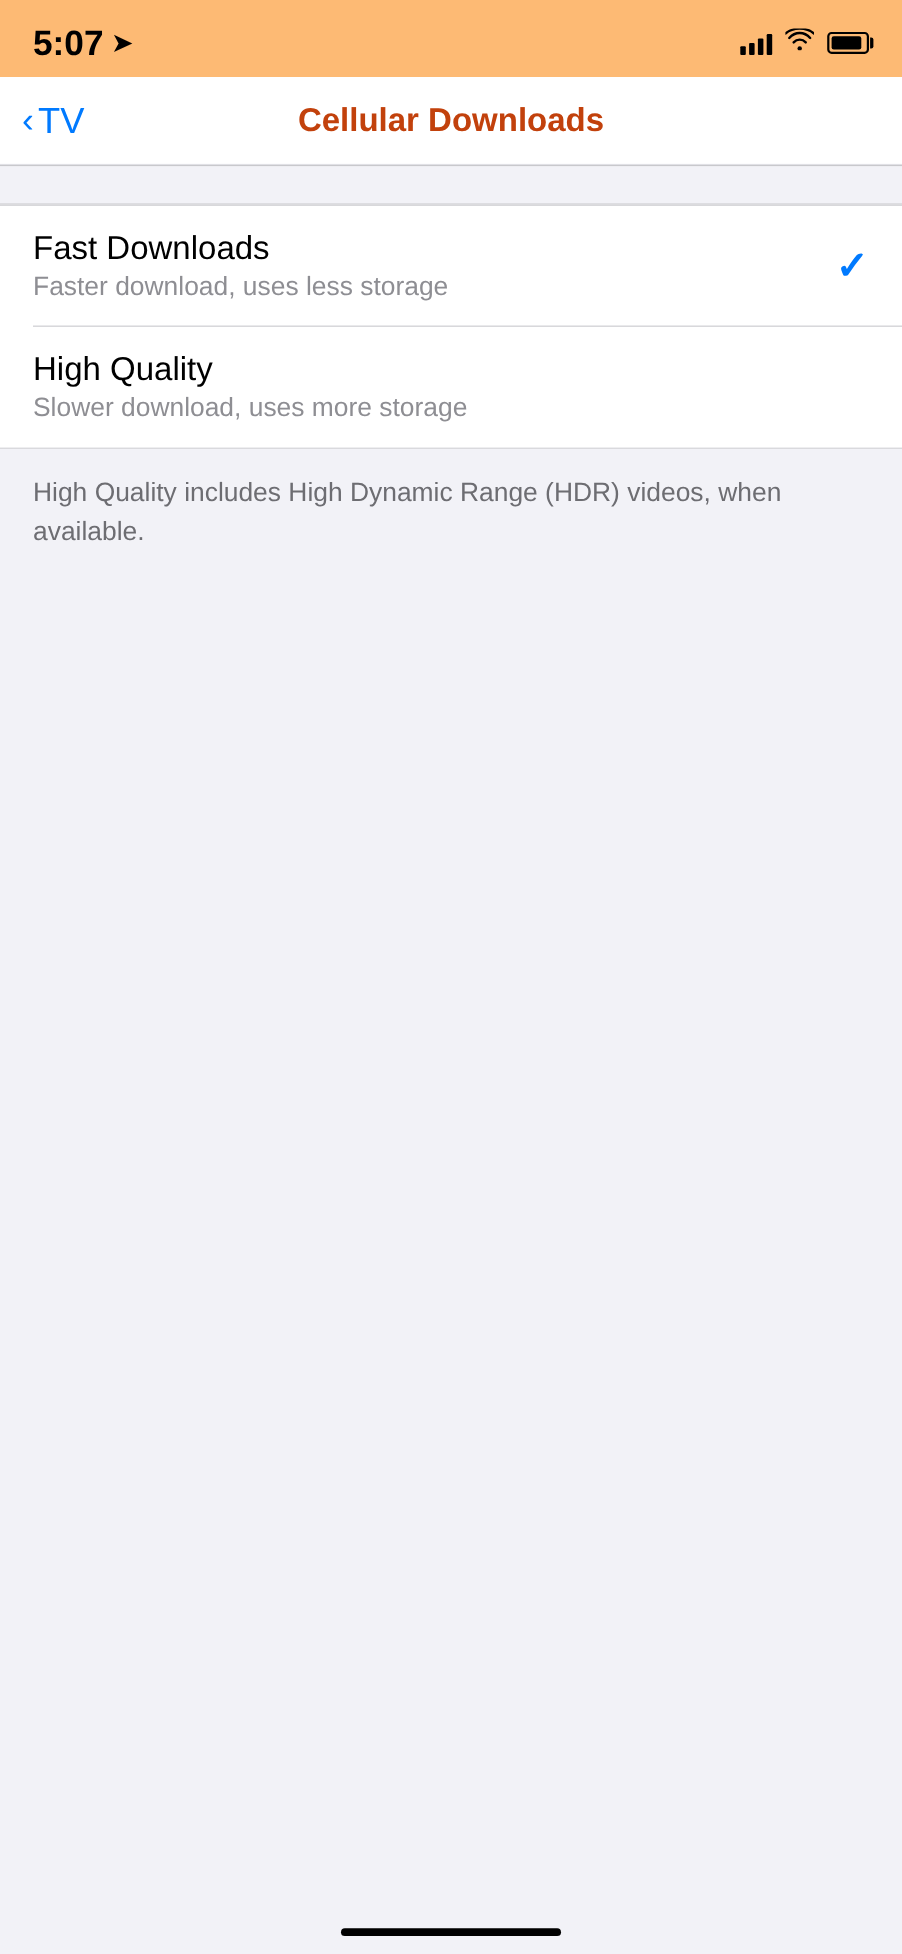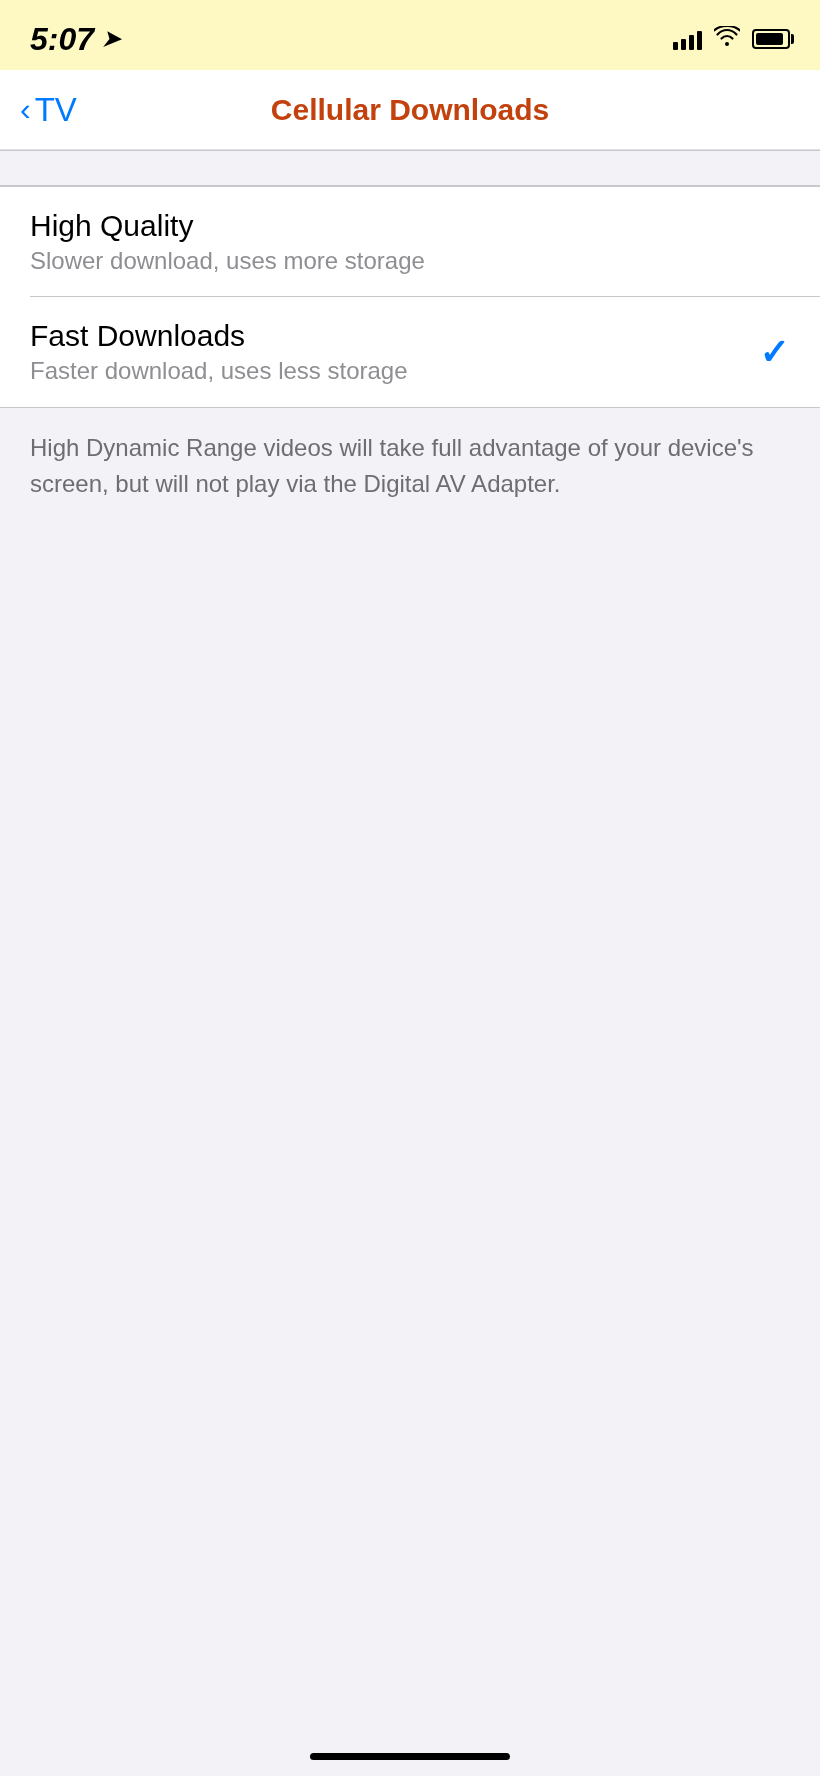--- a/index.html
+++ b/index.html
@@ -17,23 +17,22 @@
       overflow: hidden;
       position: relative;
     }
 
     
     .status-bar {
       display: flex;
       justify-content: space-between;
       align-items: center;
       padding: 18px 30px 10px 30px;
-      background-color: #fef9c3;
+      background-color: #fdba74;
       height: 70px;
-      font-style: italic;
     }
 
     .status-time {
       font-size: 32px;
       font-weight: 600;
       color: #000;
       display: flex;
       align-items: center;
       gap: 8px;
     }
@@ -261,31 +260,31 @@
   </div>
   <div class="nav-title">Cellular Downloads</div>
 </div>
 
 <div class="top-separator"></div>
 
 <div class="settings-group">
 
   <div class="settings-row">
     <div class="row-text-block">
+      <span class="row-title">Fast Downloads</span>
+      <span class="row-subtitle">Faster download, uses less storage</span>
+    </div>
+    <span class="checkmark">✓</span>
+  </div>
+
+  <div class="settings-row">
+    <div class="row-text-block">
       <span class="row-title">High Quality</span>
       <span class="row-subtitle">Slower download, uses more storage</span>
     </div>
   </div>
-
-  <div class="settings-row">
-    <div class="row-text-block">
-      <span class="row-title">Fast Downloads</span>
-      <span class="row-subtitle">Faster download, uses less storage</span>
-    </div>
-    <span class="checkmark">✓</span>
-  </div>
 </div>
 
 <div class="info-section">
-  <p class="info-paragraph">High Dynamic Range videos will take full advantage of your device's screen, but will not play via the Digital AV Adapter.</p>
+  <p class="info-paragraph">High Quality includes High Dynamic Range (HDR) videos, when available.</p>
 </div>
 
 <div class="home-indicator"></div>
 
 </body></html>

